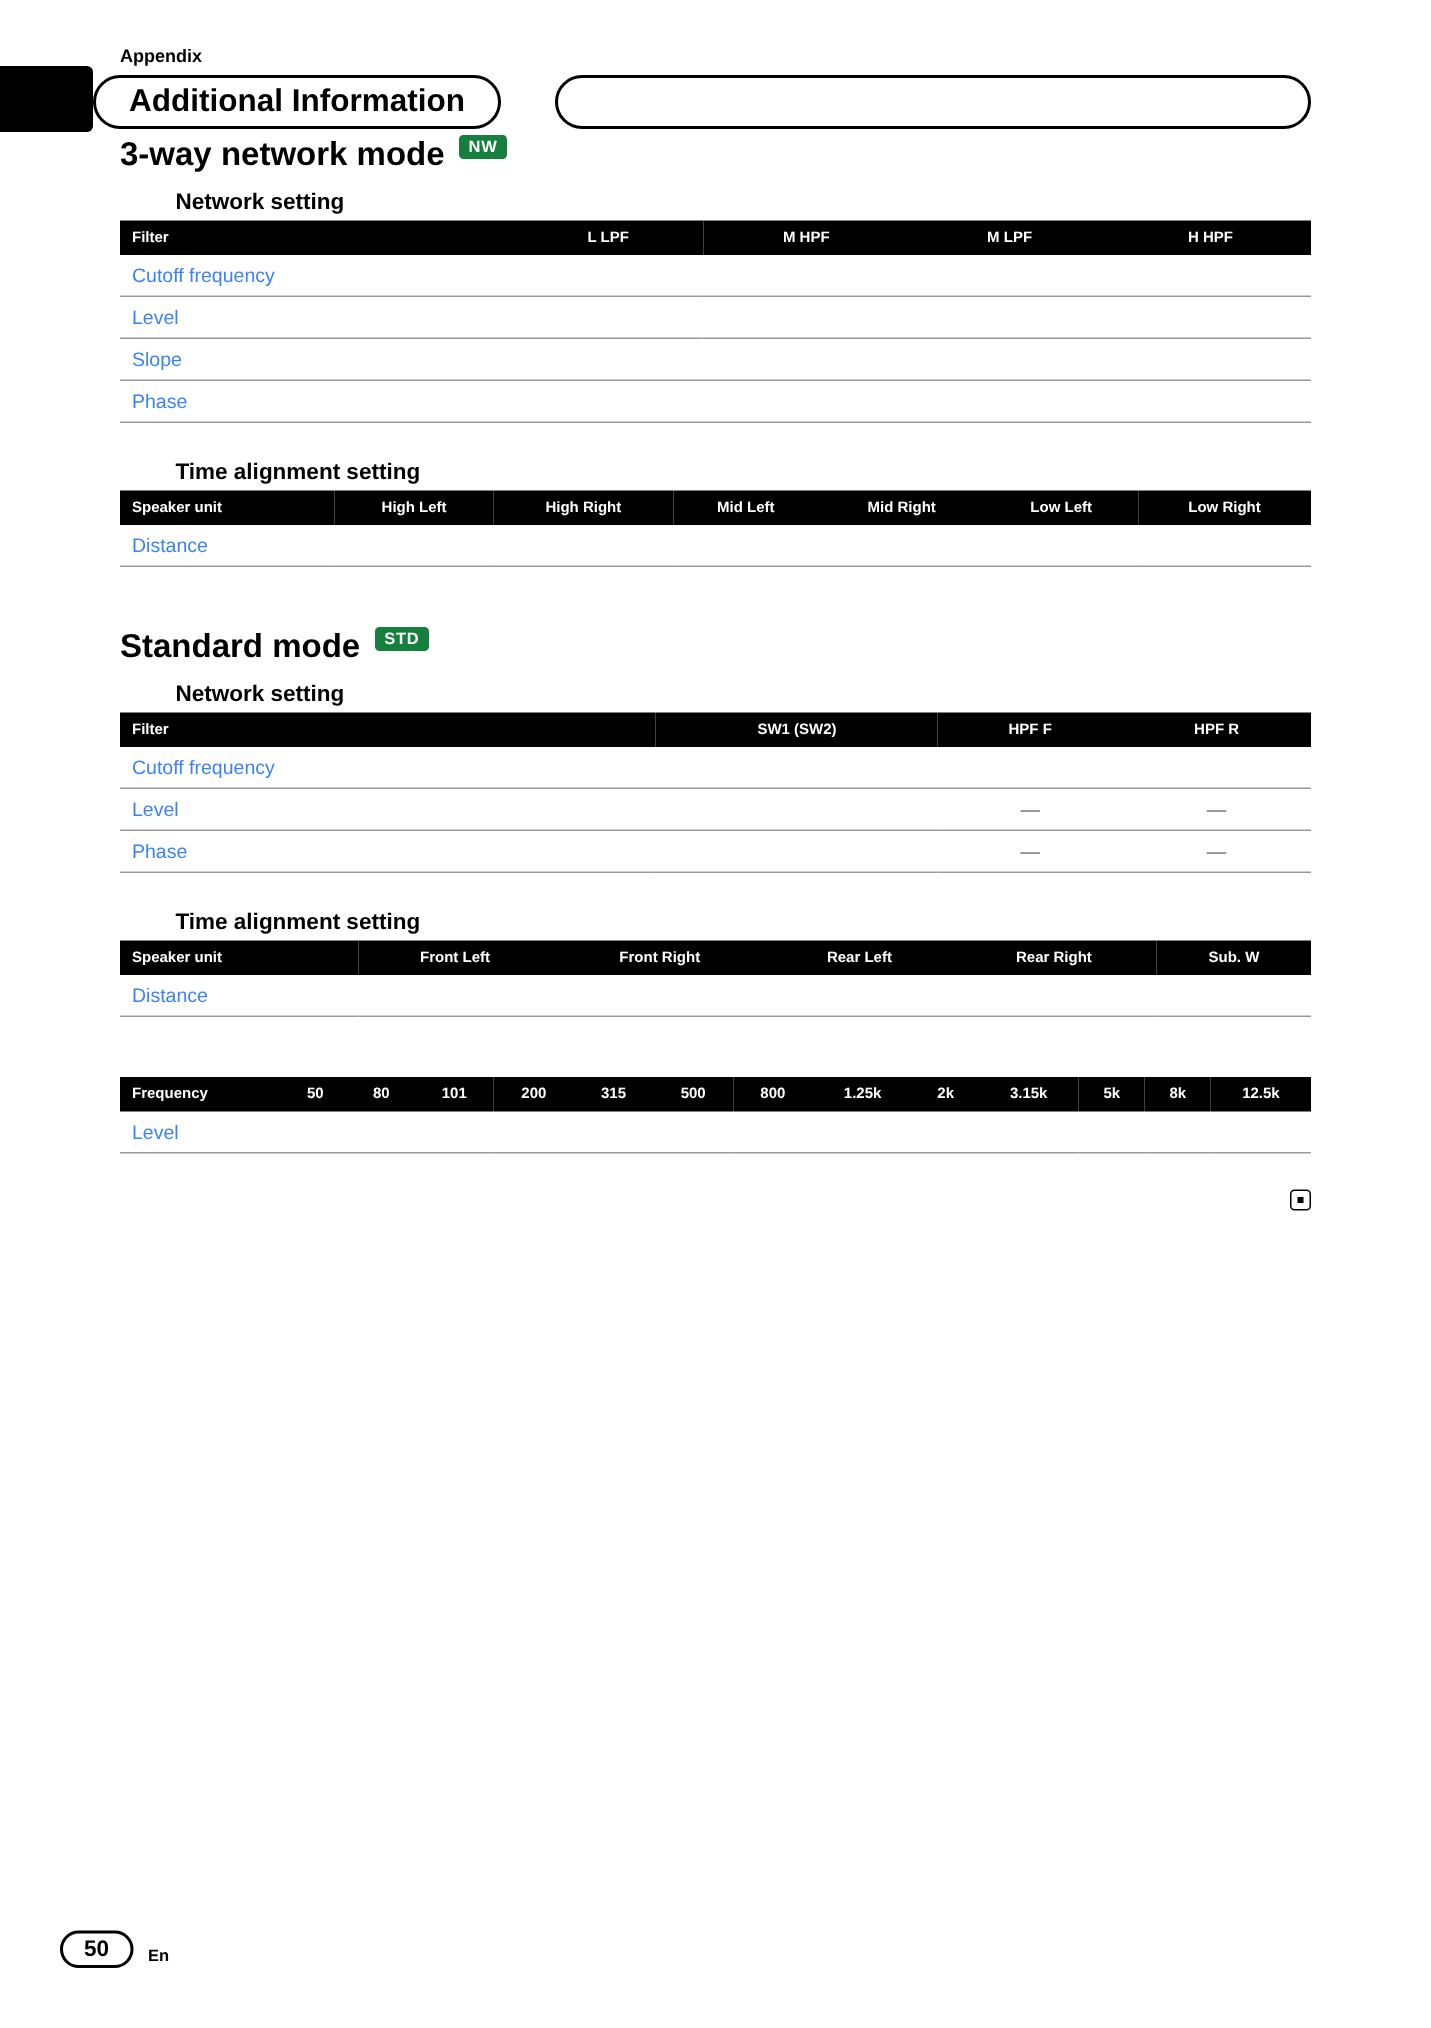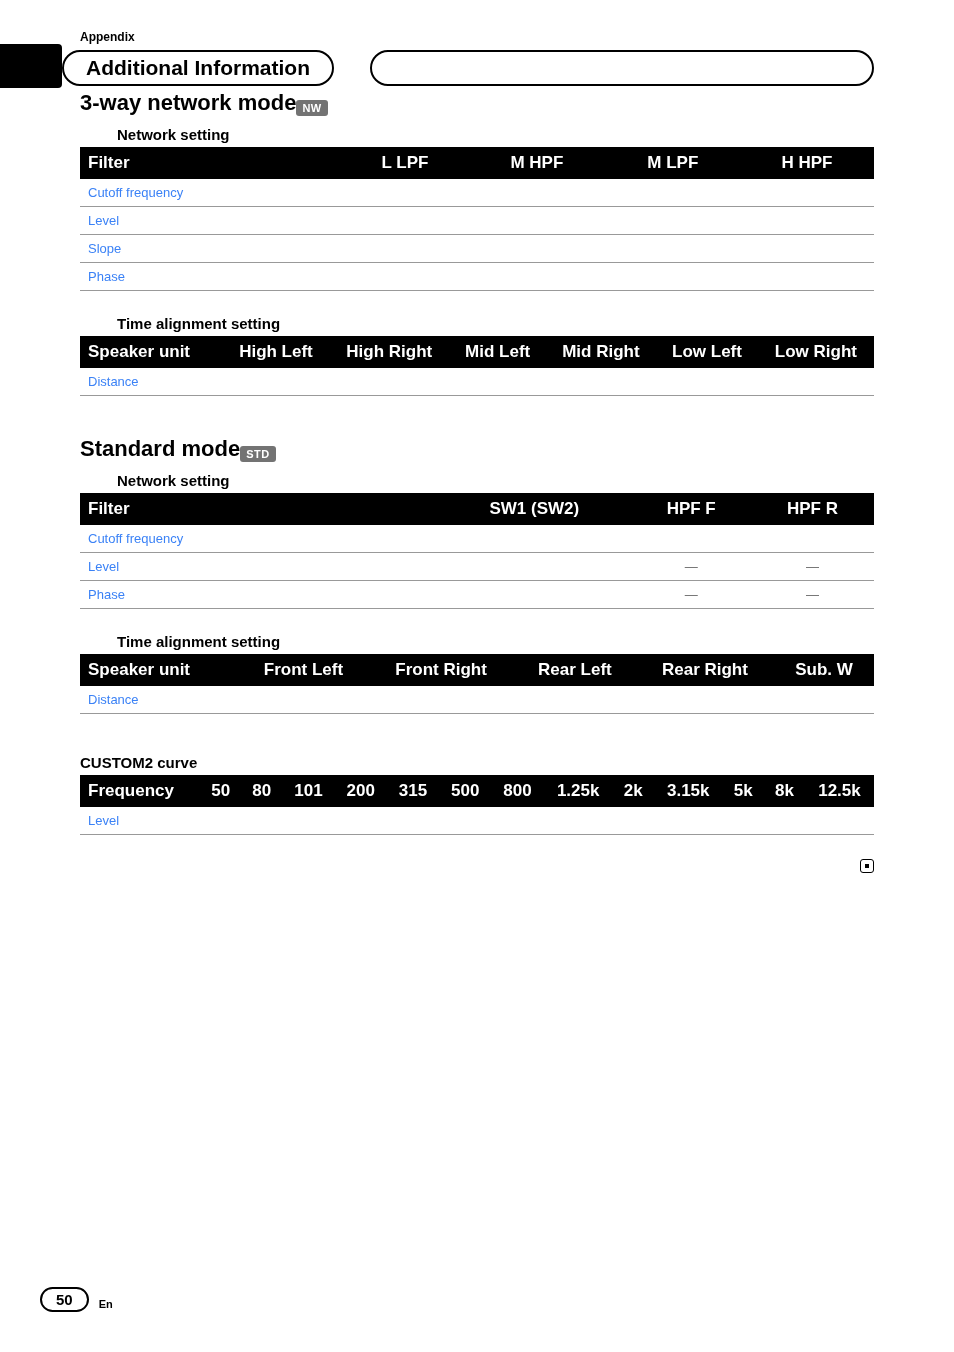--- a/index.html
+++ b/index.html
@@ -67,28 +67,29 @@
     .main-title {
       font-size: 28px;
       font-weight: bold;
       margin-top: 100px;
       margin-bottom: 50px;
     }
     .section-h {
       font-size: 22px;
       font-weight: bold;
       display: flex;
-      align-items: flex-end;
+      align-items: flex-start;
+      gap: 10px;
       margin-bottom: 10px;
     }
     .mode-badge {
       display: inline-flex;
       align-items: center;
       justify-content: center;
-      background: #737373;
+      background: #15803d;
       color: #fff;
       font-size: 11px;
       font-weight: bold;
       padding: 2px 6px;
       border-radius: 3px;
       letter-spacing: 0.5px;
     }
     .sub-h {
       font-size: 15px;
       font-weight: bold;
@@ -99,21 +100,21 @@
       width: 100%;
       border-collapse: collapse;
       margin-bottom: 24px;
     }
     thead tr {
       background: #000;
       color: #fff;
     }
     thead th {
       text-align: left;
-      font-size: 17px;
+      font-size: 10px;
       font-weight: bold;
       padding: 6px 8px;
     }
     thead th.center, tbody td.center {
       text-align: center;
     }
     tbody td {
       font-size: 13px;
       color: #666;
       padding: 6px 8px;
@@ -330,21 +331,20 @@
             <td></td>
             <td></td>
             <td></td>
             <td></td>
           </tr>
       </tbody>
     </table>
   </div>
 
   <div class="section-block">
-    <div class="sub-curve">CUSTOM2 curve</div>
     <table>
       <thead>
         <tr>
           <th>Frequency</th>
           <th class="center">50</th>
           <th class="center">80</th>
           <th class="center">101</th>
           <th class="center">200</th>
           <th class="center">315</th>
           <th class="center">500</th>

